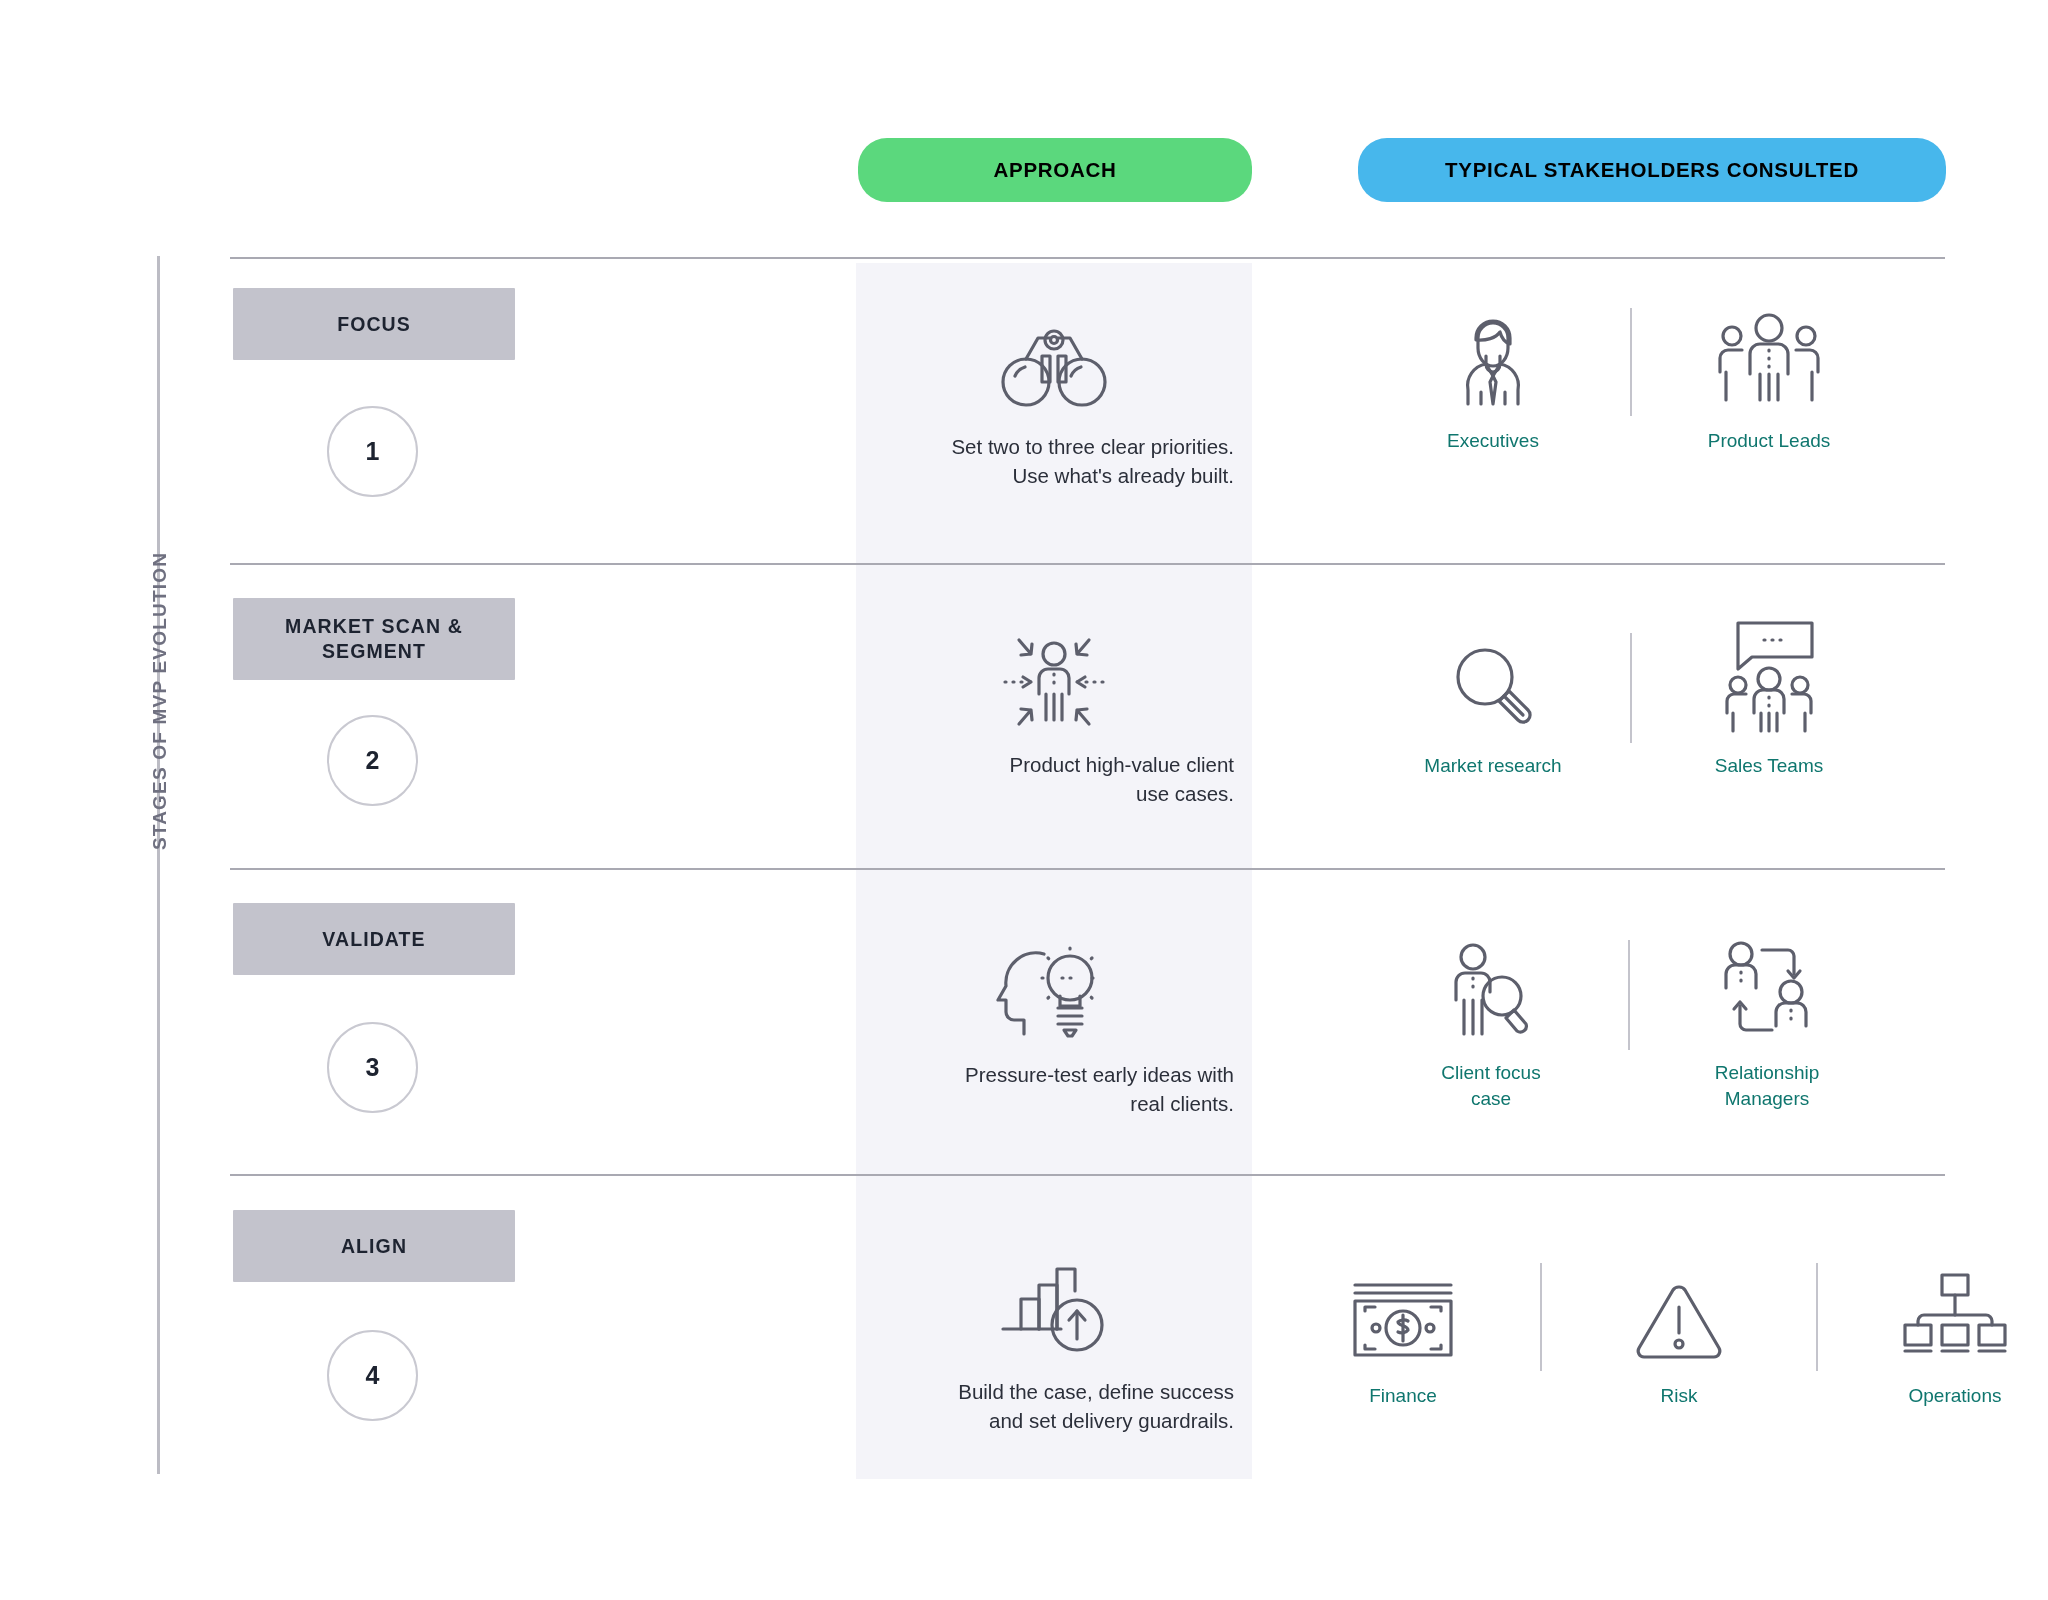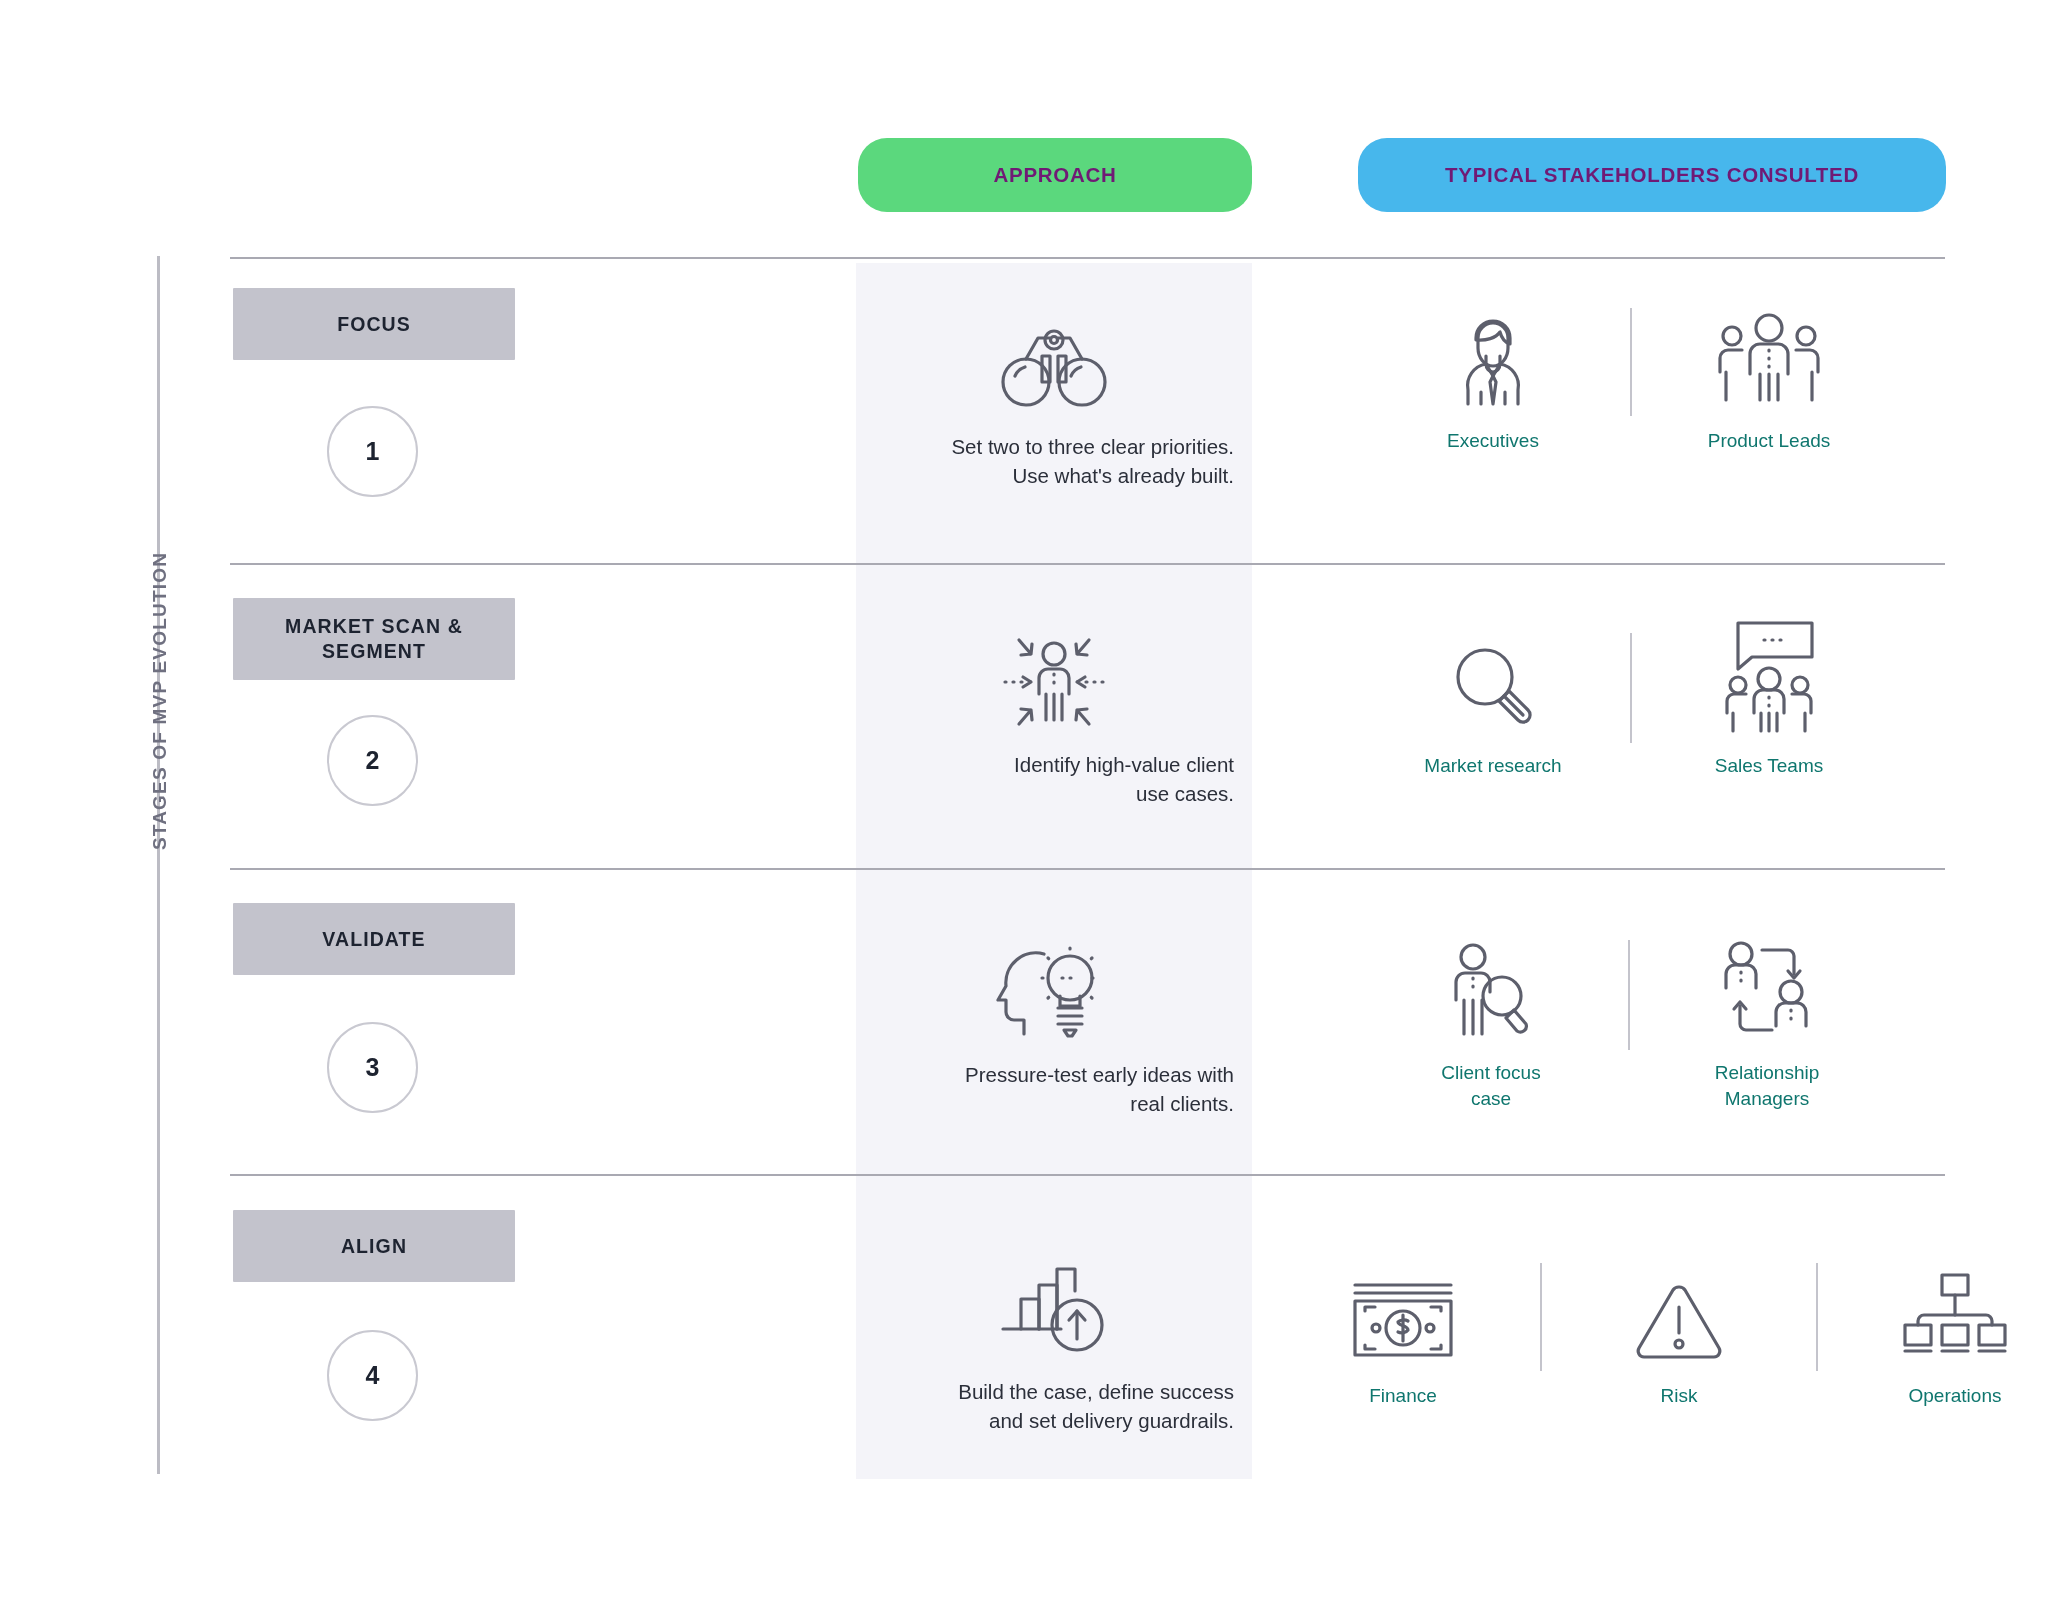--- a/index.html
+++ b/index.html
@@ -14,29 +14,29 @@
   #canvas {
     position: relative;
     width: 2048px;
     height: 1600px;
     background: #ffffff;
   }
 
   
   .pill {
     position: absolute;
-    height: 74px;
+    height: 64px;
     border-radius: 29px;
     display: flex;
     align-items: center;
     justify-content: center;
     font-size: 20.5px;
     font-weight: bold;
     letter-spacing: 0.7px;
-    color: #701a75;
+    color: #000000;
     white-space: nowrap;
   }
   #pill-approach {
     left: 858px; top: 138px; width: 394px;
     background: #5bd87d;
   }
   #pill-stakeholders {
     left: 1358px; top: 138px; width: 588px;
     background: #47b7ec;
   }
@@ -284,21 +284,21 @@
           <path class="ln" d="M90 8 L78 22 M78 22 l10 1 M78 22 l-1 -10" stroke-width="2.8"></path>
           <path class="ln-d" d="M6 50 h22"></path>
           <path class="ln" d="M32 50 l-8 -5 M32 50 l-8 5" stroke-width="2.8"></path>
           <path class="ln-d" d="M104 50 H82"></path>
           <path class="ln" d="M78 50 l8 -5 M78 50 l8 5" stroke-width="2.8"></path>
           <path class="ln" d="M20 92 L32 78 M32 78 l-10 -1 M32 78 l1 10" stroke-width="2.8"></path>
           <path class="ln" d="M90 92 L78 78 M78 78 l10 -1 M78 78 l-1 10" stroke-width="2.8"></path>
         </svg>
       </div>
       <div class="approach-text">
-        <span>Identify high-value client</span><br>
+        <span>Product high-value client</span><br>
         <span>use cases.</span>
       </div>
     </div>
 
     <div class="stake-row" style="left:1390px; top:625px">
       <div class="stake-item">
         <div class="stake-icon">
           <svg width="92" height="94" viewBox="0 0 92 94">
             <circle class="ln" cx="38" cy="38" r="27"></circle>
             <path class="ln" d="M57 57 L76 76"></path>

